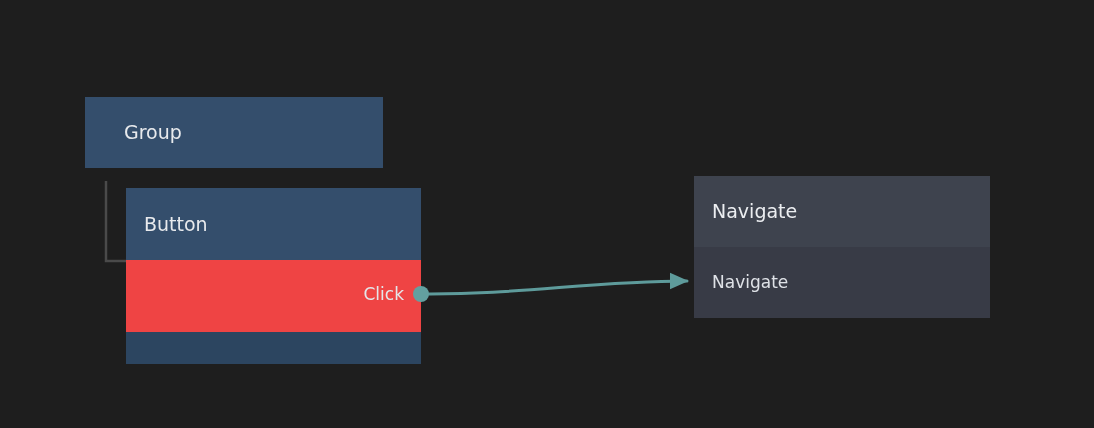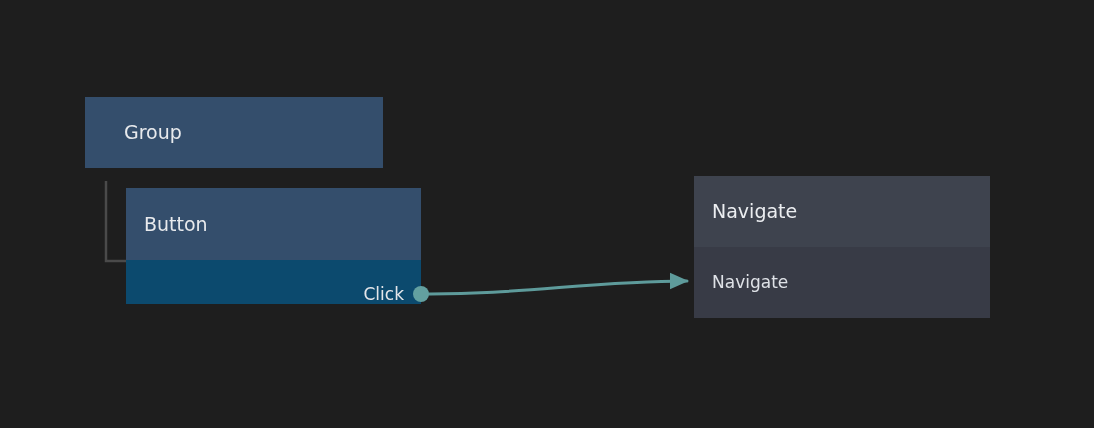--- a/index.html
+++ b/index.html
@@ -82,21 +82,21 @@
     height: 144px;
     background: #2c4560;
   }
   #node-button .node-header {
     height: 72px;
     padding-left: 18px;
     background: #344e6c;
   }
   #node-button .node-body {
     height: 72px;
-    background: #0c4a6e;
+    background: #ef4444;
   }
   #node-button .port-row-out {
     height: 68px;
     padding-right: 17px;
   }
 
   
   #node-navigate {
     left: 686px;
     top: 176px;
@@ -146,21 +146,21 @@
   <svg class="overlay" id="tree-layer" viewBox="0 0 1094 428">
     <path id="tree-path" fill="none" stroke="#4a4a4a" stroke-width="2.5" d="M 106 181 L 106 261 L 126 261"></path>
   </svg>
 
   <div class="node" id="node-group" style="left: 85px; top: 97px; width: 298px; height: 71px;">
     <div class="node-header">
       <span class="node-header-label">Group</span>
     </div>
   </div>
 
-  <div class="node" id="node-button" style="left: 126px; top: 188px; width: 295px; height: 116px;">
+  <div class="node" id="node-button" style="left: 126px; top: 188px; width: 295px; height: 176px;">
     <div class="node-header">
       <span class="node-header-label">Button</span>
     </div>
     <div class="node-body">
       <div class="port-row port-row-out">
         <span class="port-label">Click</span>
       </div>
     </div>
   </div>
 

